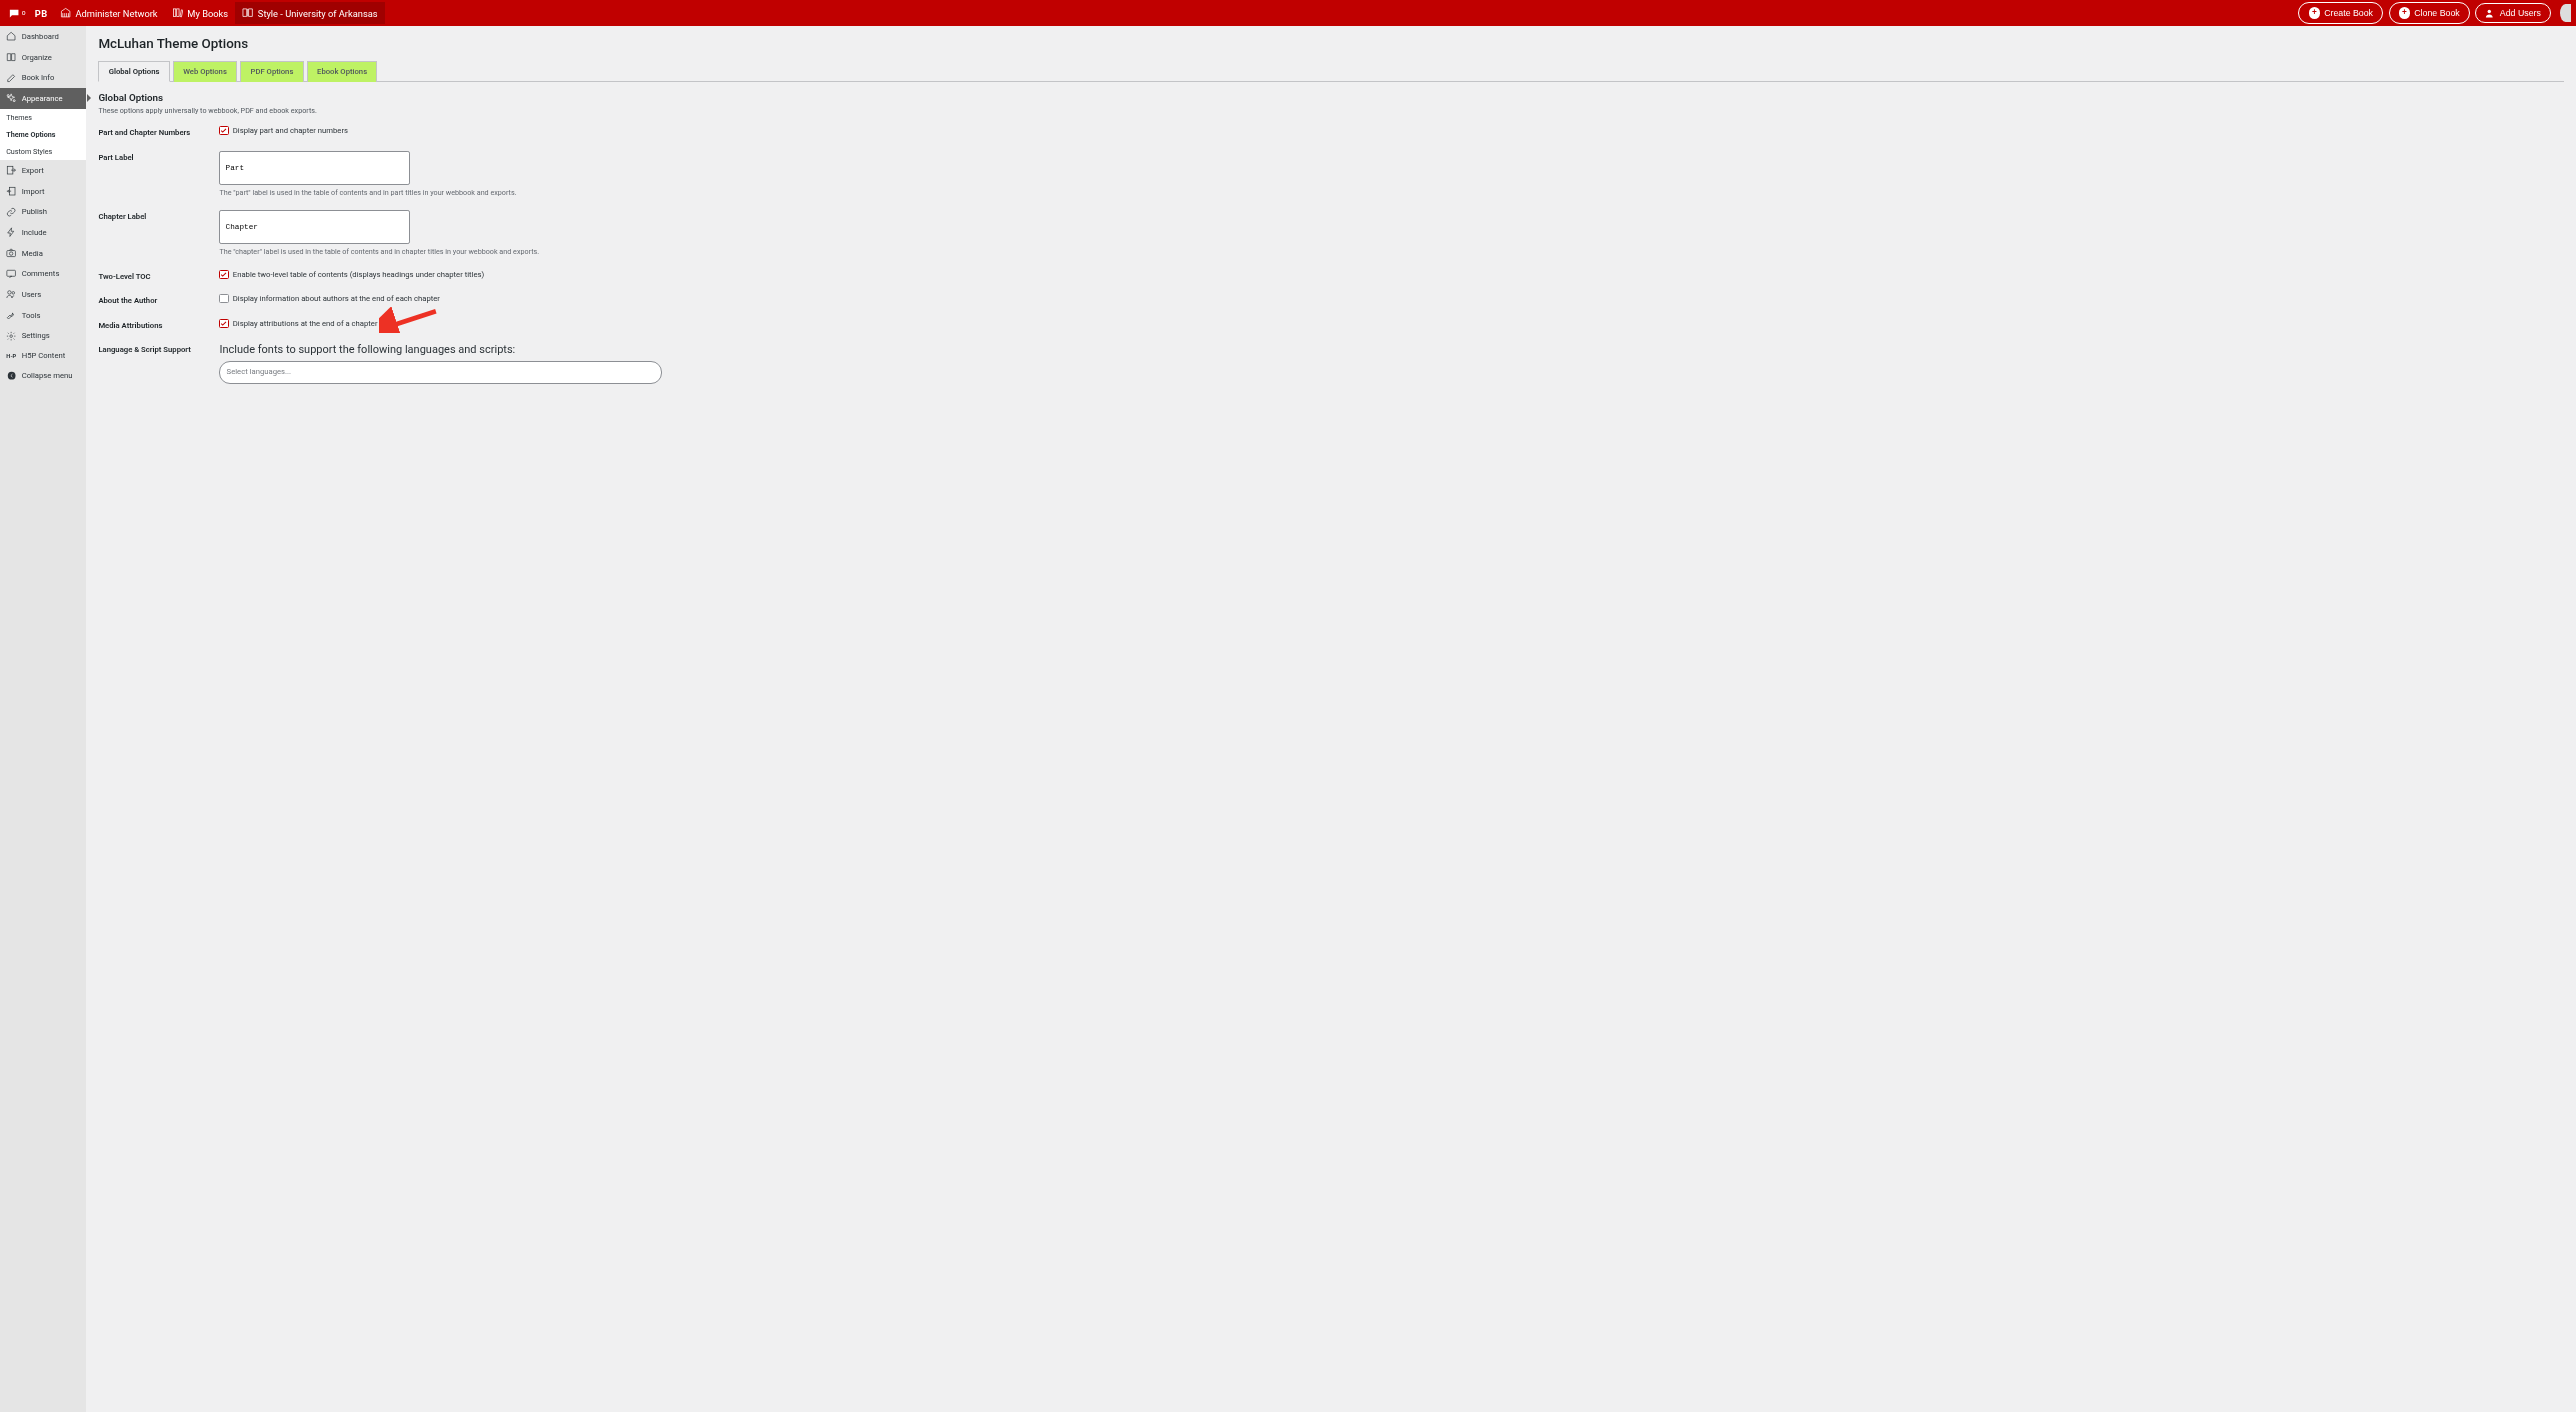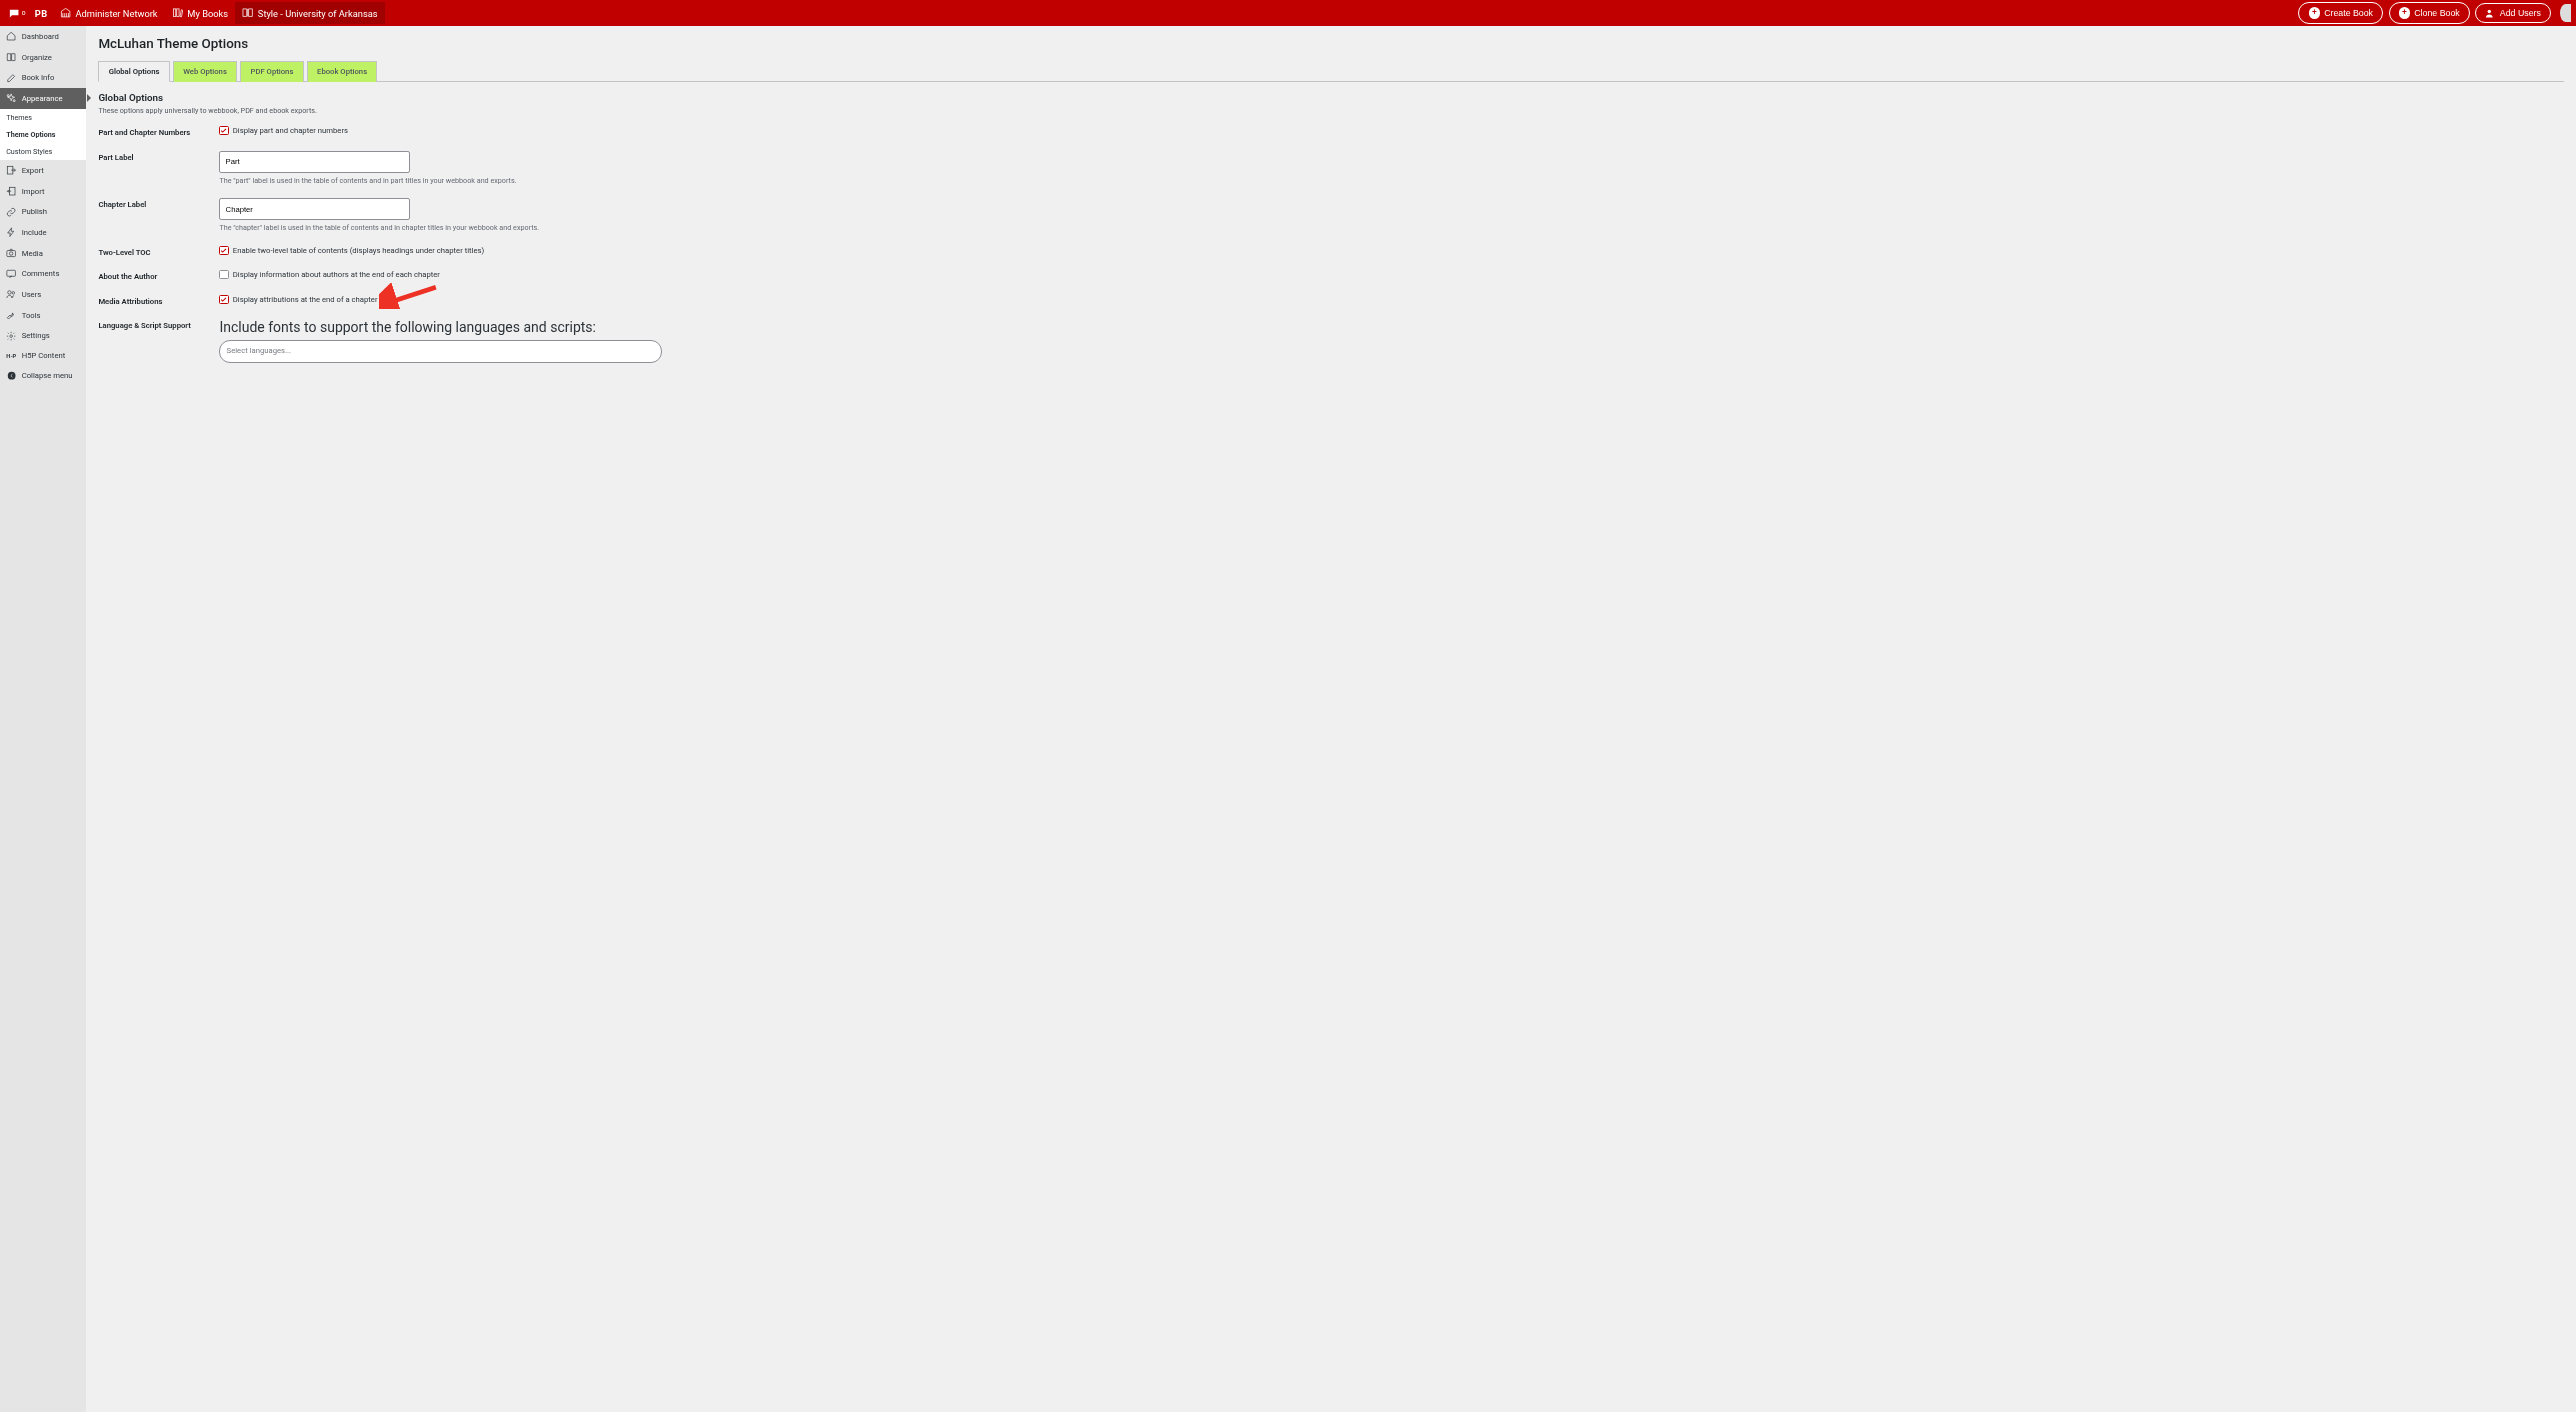--- a/index.html
+++ b/index.html
@@ -129,22 +129,22 @@
     .checkbox-row { display: flex; align-items: center; gap: 4.1px; font-size: 7.7px; color: #2c3338;}
     .cb {
       width: 9.3px; height: 9.3px; border: 0.8px solid #8c8f94; border-radius: 1.5px;
       display: inline-flex; align-items: center; justify-content: center;
       background: #fff; cursor: pointer;
     }
     .cb.checked { border-color: #c00000; }
     .cb.checked svg { display: block; }
     .cb svg { display: none; width: 7.2px; height: 7.2px; }
     .text-input {
-      width: 191px; height: 22px; border: 0.5px solid #8c8f94; border-radius: 2.1px;
-      padding: 0 5.2px; font-size: 7.7px; background: #fff;
+      width: 191px; height: 34px; border: 0.5px solid #8c8f94; border-radius: 2.1px;
+      padding: 0 5.2px; font-size: 7.7px; background: #fff; font-family: Liberation Mono, monospace;
     }
     .help-text { color: #646970; font-size: 7.2px; margin-top: 3.1px; }
     .select-wide {
       width: 443px; min-height: 23px; border: 0.5px solid #8c8f94; border-radius: 11px;
       padding: 5.2px 6.2px; background: #fff; color: #787c82; font-size: 7.7px; margin-top: 5.2px;
     }
     .arrow-annotation {
       position: absolute;
       pointer-events: none;
     }
@@ -416,20 +416,20 @@
             <path d="M0 0L8 4L0 8z" fill="#ed3124"></path>
           </marker>
         </defs>
         <line x1="110" y1="8" x2="18" y2="38" stroke="#ed3124" stroke-width="9" marker-end="url(#ah)"></line>
       </svg>
     </div>
 
     <div class="form-row">
       <div class="form-label">Language &amp; Script Support</div>
       <div class="form-control">
-        <div style="color:#2c3338; font-size:14px;">Include fonts to support the following languages and scripts:</div>
+        <div style="color:#2c3338; font-size:11px;">Include fonts to support the following languages and scripts:</div>
         <div class="select-wide">Select languages...</div>
       </div>
     </div>
 
   </div>
 </div>
 
 
 </body></html>

